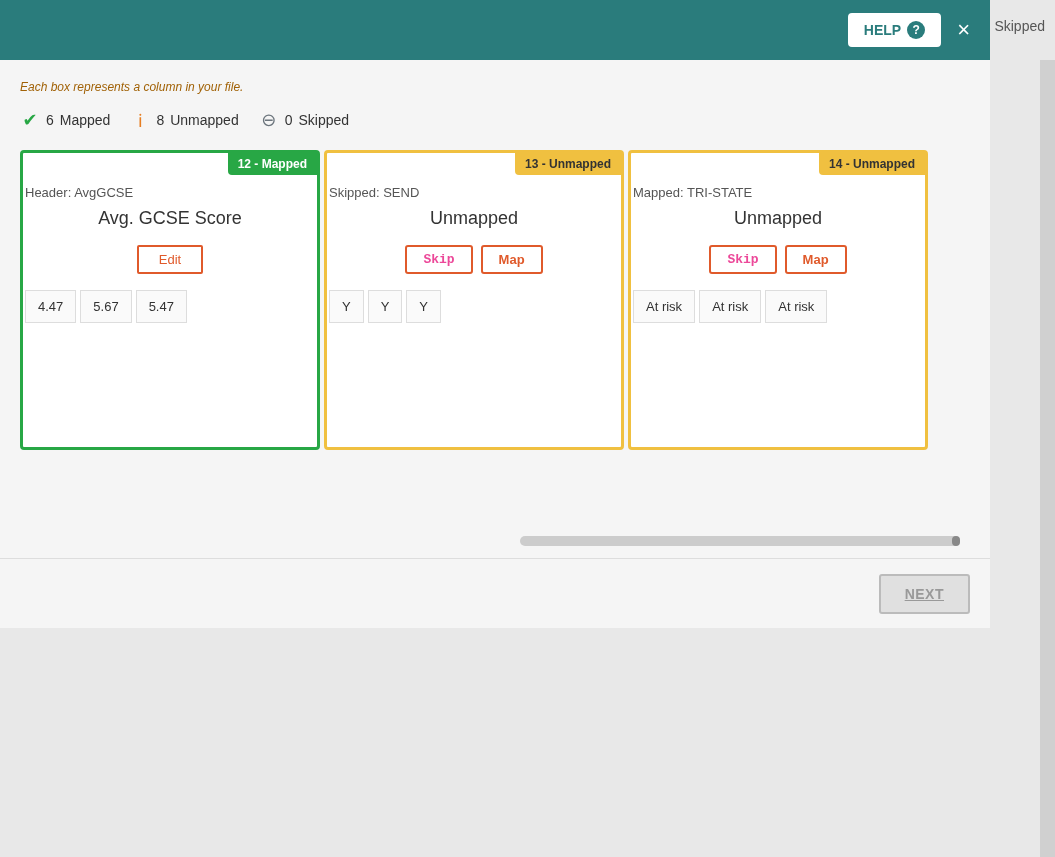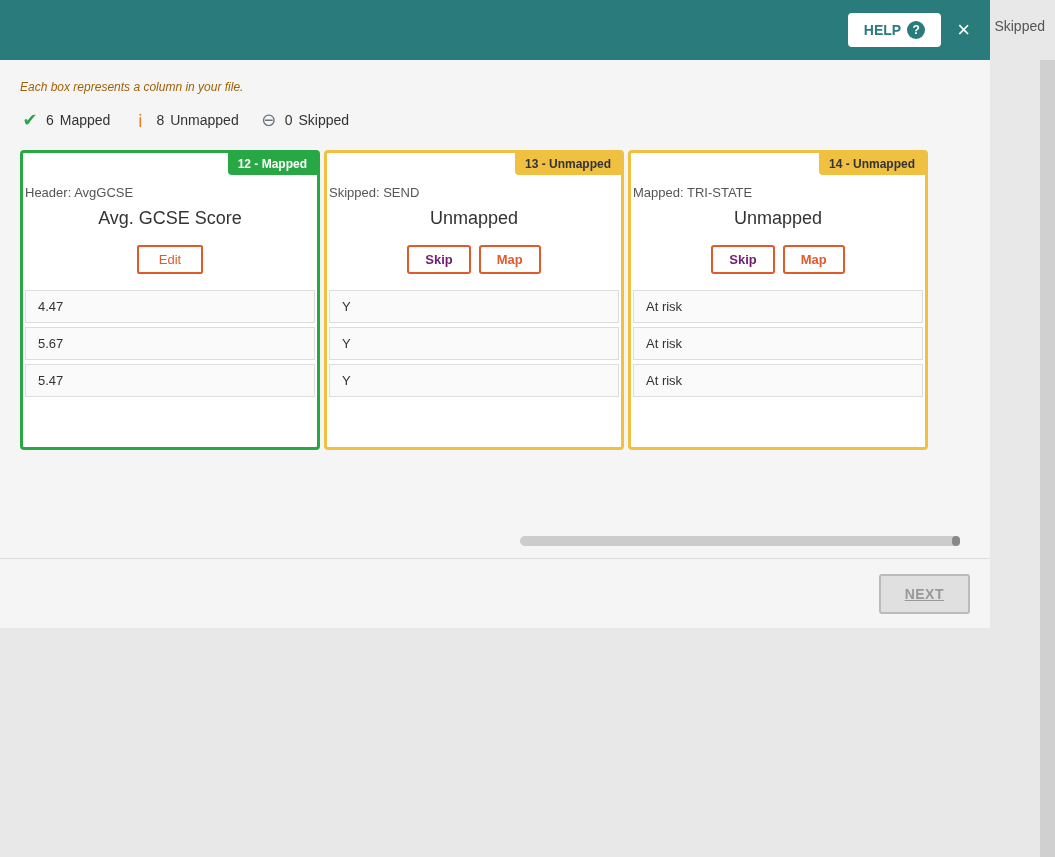--- a/index.html
+++ b/index.html
@@ -237,43 +237,44 @@
       padding: 5px 20px;
       font-size: 13px;
       font-weight: normal;
       cursor: pointer;
       border-radius: 2px;
     }
 
     .btn-skip {
       background: white;
       border: 2px solid #e05a2b;
-      color: #701a75;
+      color: #ec4899;
       padding: 5px 16px;
       font-size: 13px;
       font-weight: bold;
       cursor: pointer;
       border-radius: 3px;
+      font-family: Liberation Mono, monospace;
     }
 
     .btn-map {
       background: white;
       border: 2px solid #e05a2b;
       color: #e05a2b;
       padding: 5px 16px;
       font-size: 13px;
       font-weight: bold;
       cursor: pointer;
       border-radius: 3px;
     }
 
     
     .data-rows {
       display: flex;
-      flex-direction: column;
+      flex-direction: row;
       gap: 4px;
     }
 
     .data-row {
       border: 1px solid #ddd;
       padding: 8px 12px;
       font-size: 13px;
       color: #333;
       background: #fafafa;
     }

